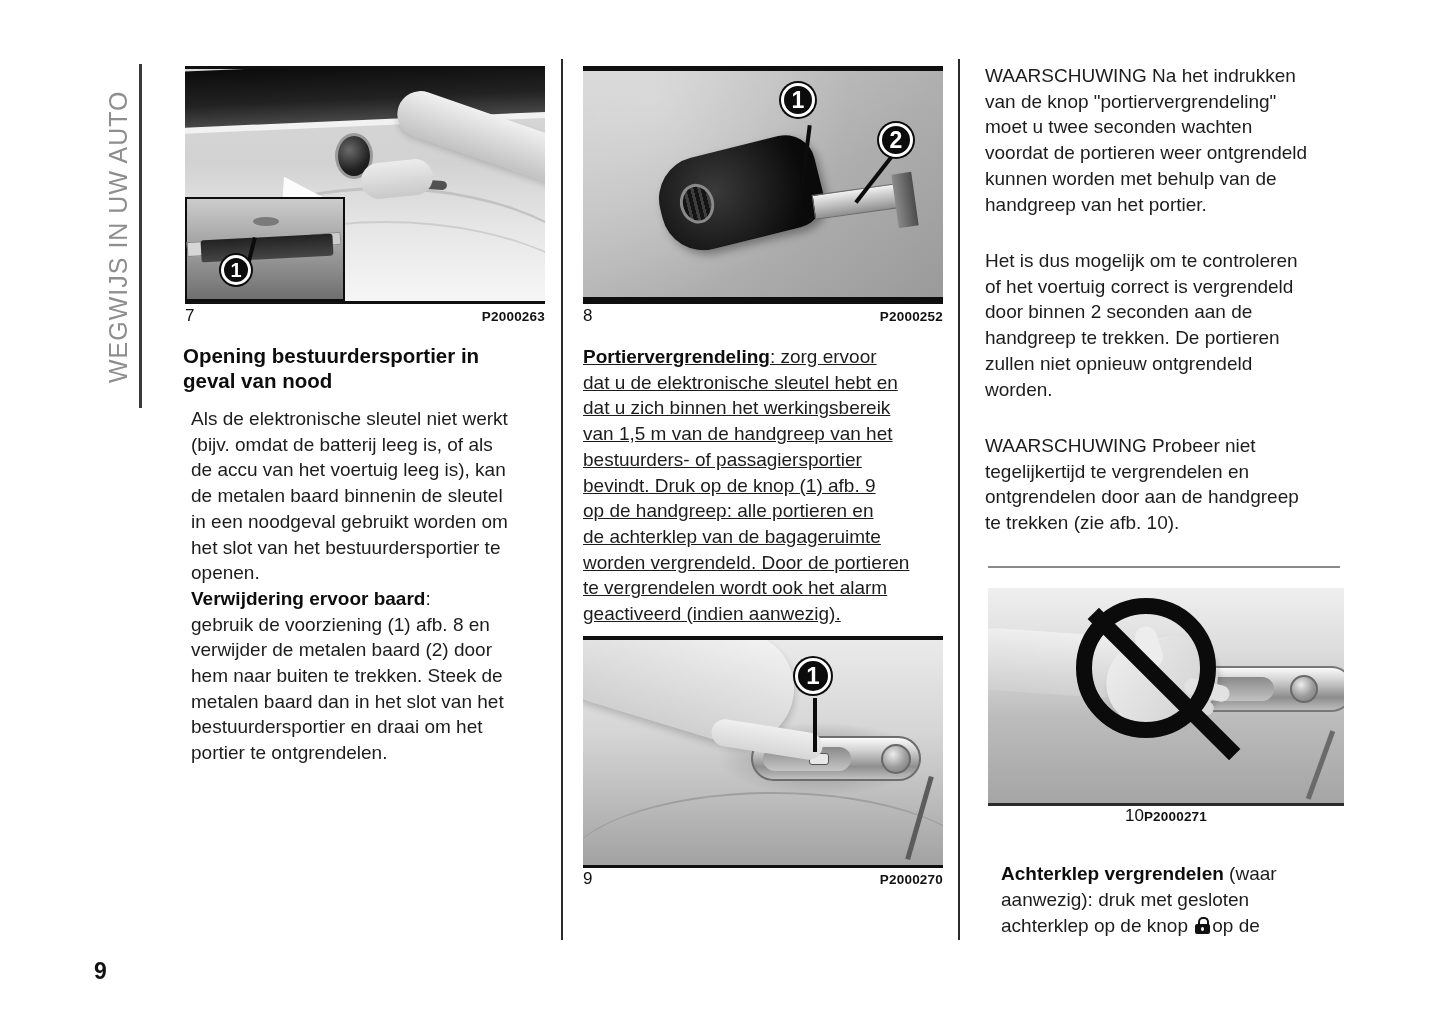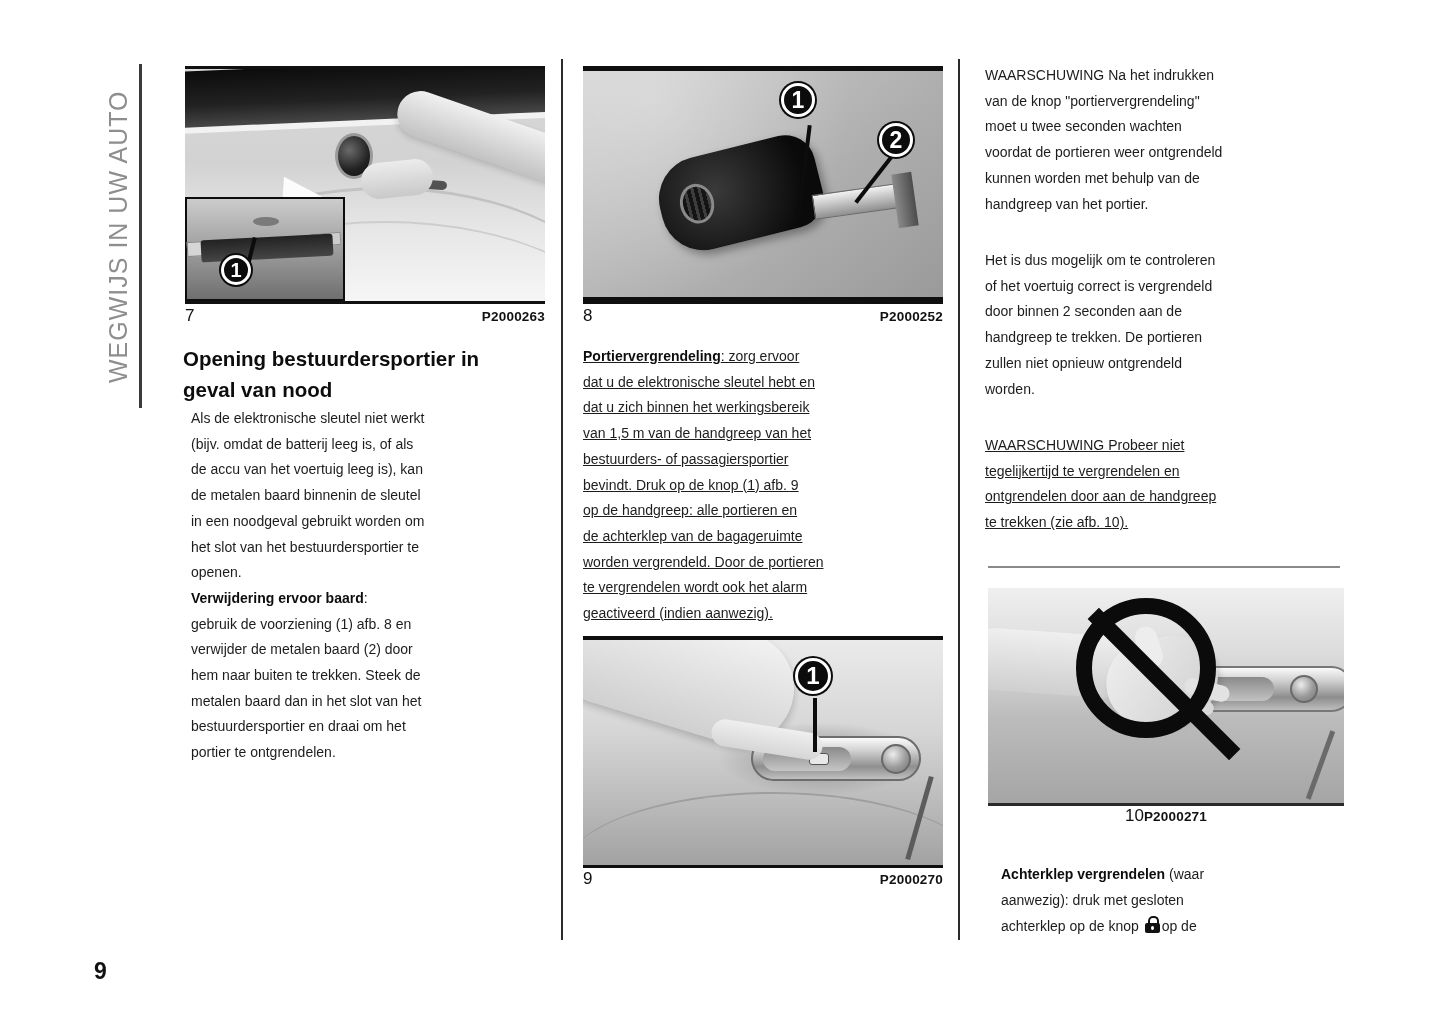--- a/index.html
+++ b/index.html
@@ -9,23 +9,23 @@
   .side-label{position:absolute;left:96px;top:64px;height:346px;width:44px;
     writing-mode:vertical-rl;transform:rotate(180deg);
     font-size:25px;letter-spacing:1px;color:#8e8e8e;
     display:flex;align-items:center;justify-content:center;white-space:nowrap;}
   .side-rule{position:absolute;left:139px;top:64px;width:2.5px;height:344px;background:#3a3a3a;}
   .pagenum{position:absolute;left:94px;top:958px;font-size:23px;font-weight:bold;color:#111;}
   
   .vdiv{position:absolute;top:59px;width:2px;height:881px;background:#2b2b2b;}
   .vdiv1{left:561px;}　.vdiv2{left:958px;}
   
-  .txt{position:absolute;width:372px;font-size:14px;line-height:25.7px;white-space:pre-line;color:#1c1c1c;}
+  .txt{position:absolute;width:372px;font-size:19px;line-height:25.7px;white-space:pre-line;color:#1c1c1c;}
   .b{font-weight:bold;color:#0d0d0d;}
-  .heading{font-weight:bold;font-size:20.5px;line-height:31px;color:#0d0d0d;}
+  .heading{font-weight:bold;font-size:20.5px;line-height:25px;color:#0d0d0d;}
   .hr3{position:absolute;left:988px;top:566px;width:352px;height:1.5px;background:#8a8a8a;}
   
   .fig{position:absolute;overflow:hidden;box-sizing:border-box;background:#cfcfcf;}
   .fig *{position:absolute;box-sizing:border-box;}
   .figcap{position:absolute;display:flex;justify-content:space-between;align-items:baseline;}
   .figcap .num{font-size:17px;color:#111;}
   .figcap .code{font-size:13.5px;font-weight:bold;color:#111;letter-spacing:.2px;}
   .co{background:#0c0c0c;color:#fff;border:3px solid #fff;box-shadow:0 0 0 2px #0c0c0c;
       border-radius:50%;display:flex;align-items:center;justify-content:center;
       font-weight:bold;z-index:6;}
@@ -114,21 +114,21 @@
   .cap7{left:185px;top:306px;width:360px;}
   .cap8{left:583px;top:306px;width:360px;}
   .cap9{left:583px;top:869px;width:360px;}
   .cap10{left:988px;top:806px;width:356px;justify-content:center;}
   
   .t-col1-head{left:183px;top:343px;}
   .t-col1-body{left:183px;top:398px;}
   .t-col2-body{left:583px;top:344px;text-decoration:underline;}
   .t-col3-w1{left:985px;top:63px;}
   .t-col3-note{left:985px;top:248px;}
-  .t-col3-w2{left:985px;top:433px;text-decoration:underline;}
+  .t-col3-w2{left:985px;top:433px;}
   .t-col3-tail{left:985px;top:845px;line-height:26px;}
   
   .lock{display:inline-block;position:relative;width:15px;height:17px;vertical-align:-2px;margin:0 2px;}
   .lock::before{content:"";position:absolute;left:3px;top:0;width:7px;height:8px;
         border:2.2px solid #111;border-bottom:none;border-radius:5px 5px 0 0;}
   .lock::after{content:"";position:absolute;left:0;bottom:0;width:15px;height:10.5px;background:#111;border-radius:2px;}
   .lock .keyhole{position:absolute;left:6px;bottom:3px;width:3.2px;height:4.2px;background:#fff;border-radius:50%;z-index:2;}
 </style>
 </head>
 <body>

